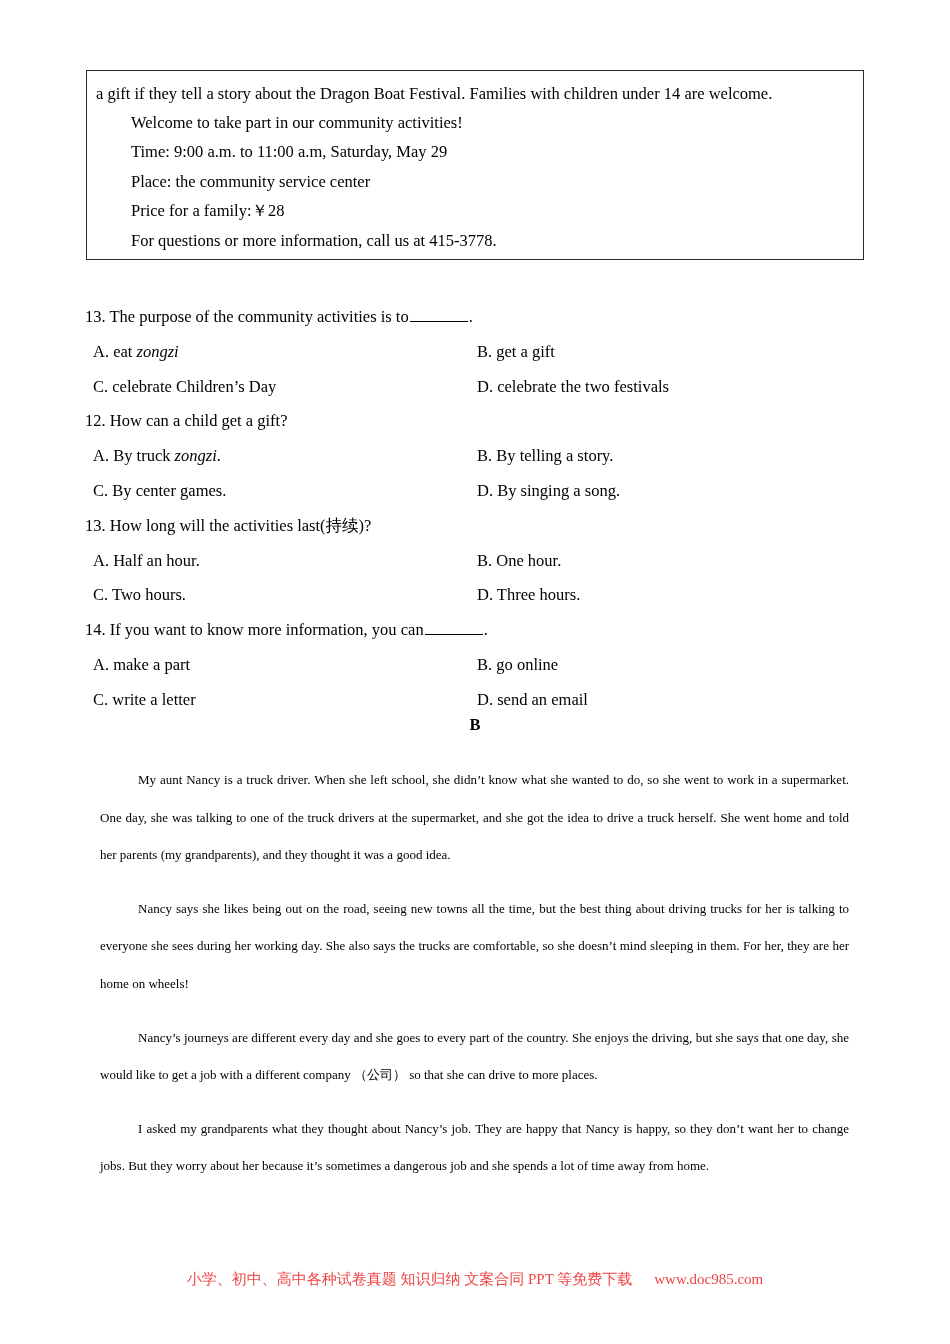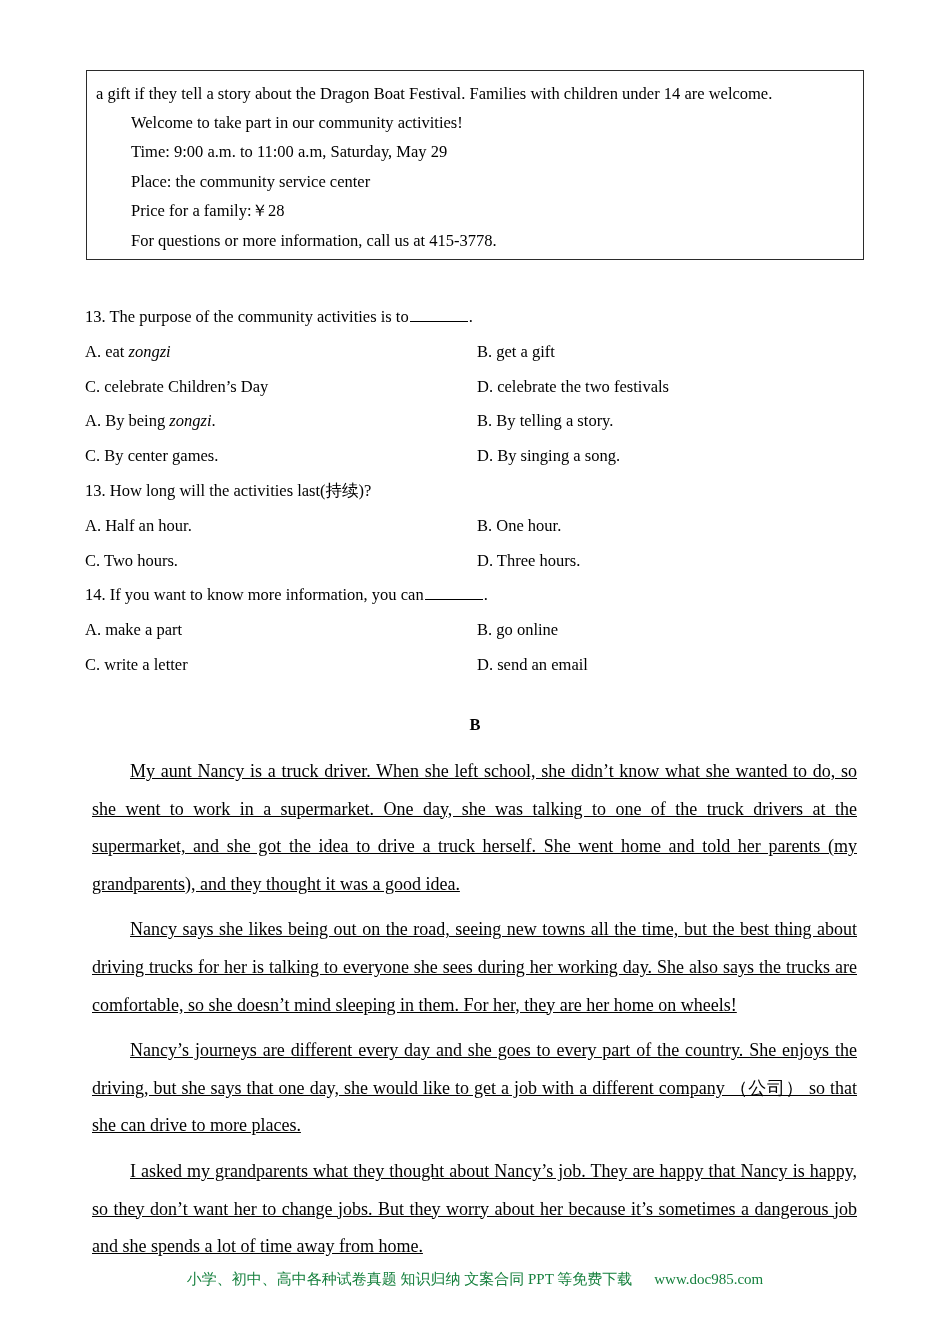--- a/index.html
+++ b/index.html
@@ -77,21 +77,21 @@
     margin: 0 1px;
   }
   .q-options {
     position: relative;
     height: 34.8px;
     line-height: 34.8px;
     font-size: 16.5px;
   }
   .opt-left {
     position: absolute;
-    left: 0;
+    left: 8px;
     top: 0;
     white-space: nowrap;
   }
   .opt-right {
     position: absolute;
     left: 392px;
     top: 0;
     white-space: nowrap;
   }
   .ital { font-style: italic; }
@@ -108,38 +108,37 @@
     line-height: 25px;
   }
 
   .passage {
     position: absolute;
     left: 84px;
     top: 745px;
     width: 781px;
   }
   .para {
-    font-size: 18px;
+    font-size: 13px;
     line-height: 37.6px;
     text-align: justify;
     text-justify: inter-word;
     text-indent: 38px;
-    margin: 8px;
-    text-decoration: underline;
+    margin: 16px;
   }
   .para.p2 { margin-top: 0px; }
 
   
   .footer {
     position: absolute;
     left: 0;
     top: 1268px;
     width: 950px;
     text-align: center;
-    color: #15803d;
+    color: #ef4444;
     font-size: 15px;
     line-height: 22px;
     white-space: nowrap;
   }
   .footer .url { margin-left: 22px; }
 </style>
 </head>
 <body>
 
 <div class="page">
@@ -160,22 +159,23 @@
     <div class="q-stem"><span>13. The purpose of the community activities is to</span><span class="blank"></span><span>.</span></div>
     <div class="q-options">
       <span class="opt-left"><span>A. eat </span><span class="ital">zongzi</span><span></span></span>
       <span class="opt-right">B. get a gift</span>
     </div>
     <div class="q-options">
       <span class="opt-left">C. celebrate Children’s Day</span>
       <span class="opt-right">D. celebrate the two festivals</span>
     </div>
 
-    <div class="q-options">
-      <span class="opt-left"><span>A. By being </span><span class="ital">zongzi</span><span>.</span></span>
+    <div class="q-stem"><span>12. How can a child get a gift?</span></div>
+    <div class="q-options">
+      <span class="opt-left"><span>A. By truck </span><span class="ital">zongzi</span><span>.</span></span>
       <span class="opt-right">B. By telling a story.</span>
     </div>
     <div class="q-options">
       <span class="opt-left">C. By center games.</span>
       <span class="opt-right">D. By singing a song.</span>
     </div>
 
     <div class="q-stem"><span>13. How long will the activities last(持续)?</span></div>
     <div class="q-options">
       <span class="opt-left">A. Half an hour.</span>

